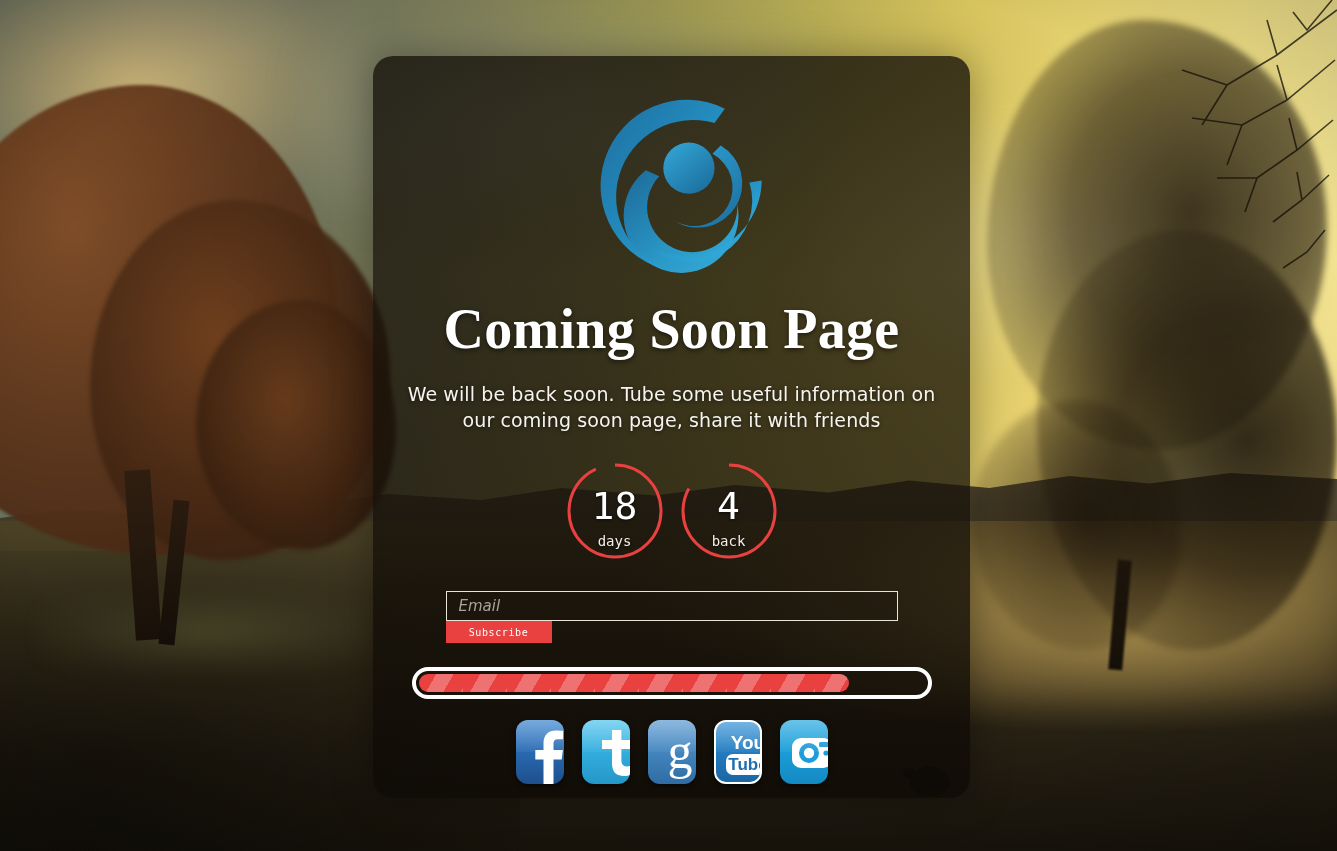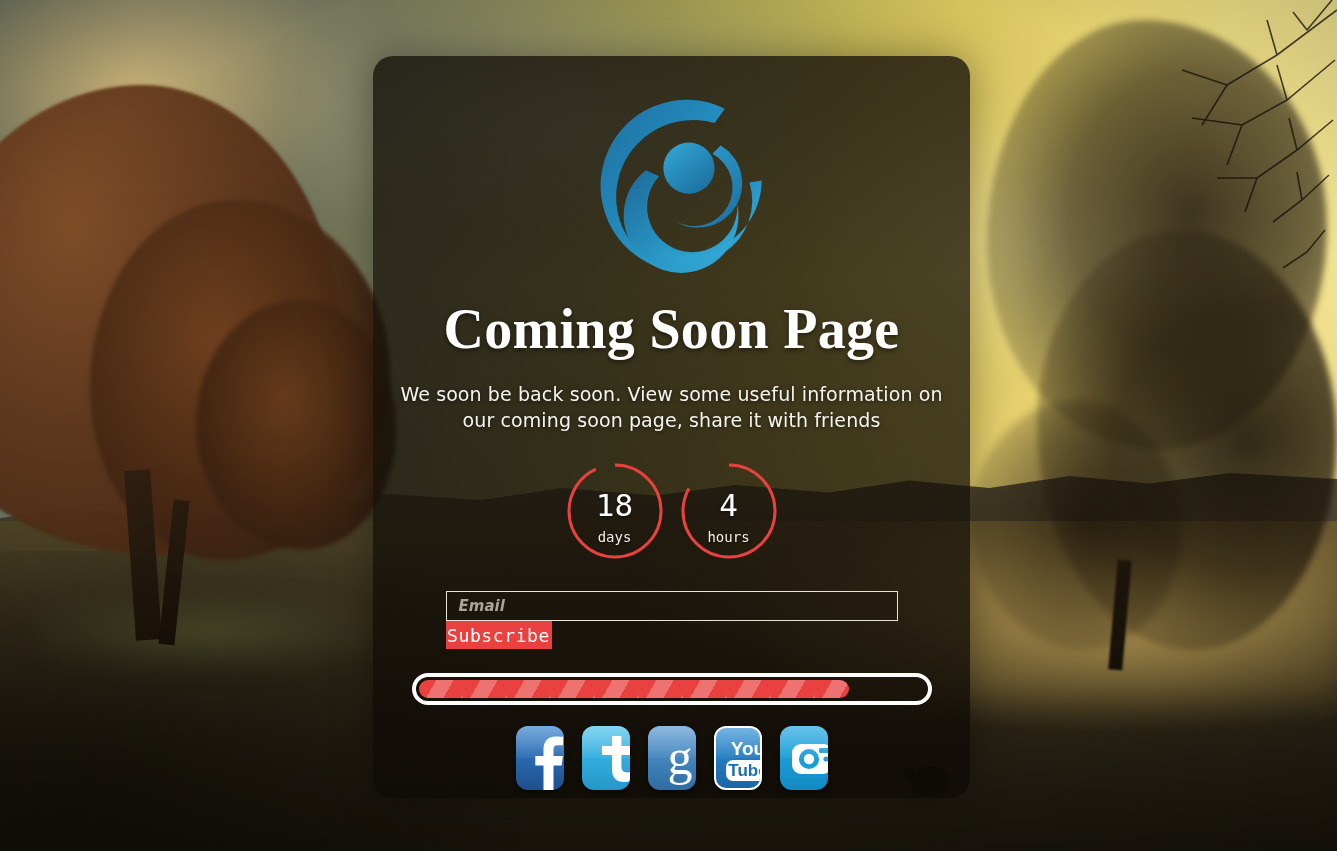--- a/index.html
+++ b/index.html
@@ -349,21 +349,21 @@
   }
   .cd-unit svg {
     position: absolute;
     inset: 0;
     width: 100px;
     height: 100px;
   }
   .cd-value {
     position: relative;
     font-family: "DejaVu Sans Mono", "Liberation Mono", monospace;
-    font-size: 31px;
+    font-size: 38px;
     color: #ffffff;
     line-height: 1;
     text-shadow: 0 1px 3px rgba(0,0,0,0.6);
     margin-top: 12px;
   }
   .cd-label {
     position: relative;
     font-family: "DejaVu Sans Mono", "Liberation Mono", monospace;
     font-size: 14px;
     color: #f2efe9;
@@ -393,31 +393,31 @@
     line-height: 28px;
     outline: none;
   }
   .field::placeholder {
     color: #a9a49a;
     font-style: italic;
     opacity: 1;
   }
   #first-name { width: 221px; }
   #last-name  { width: 221px; }
-  #email      { width: 452px; margin-top: 8px; font-weight: bold; }
+  #email      { width: 452px; margin-top: 8px; }
 
   #subscribe-btn {
     margin-top: 0;
     width: 106px;
-    height: 28px;
+    height: 22px;
     background: #e8413f;
     border: none;
     color: #ffffff;
     font-family: "DejaVu Sans Mono", "Liberation Mono", monospace;
-    font-size: 18px;
+    font-size: 10px;
     letter-spacing: 0.6px;
     cursor: pointer;
     display: block;
   }
 
   
   #progress-outer {
     margin-top: 24px;
     width: 520px;
     height: 32px;
@@ -550,38 +550,38 @@
       <path d="M75 86 A 56 56 0 1 0 164 118 A 44 44 0 1 1 88 92 Z" fill="url(#gMid)" opacity="0.97"></path>
 
       <path d="M148 62 A 42 42 0 0 1 104 136 A 32 32 0 0 0 140 70 Z" fill="url(#gIn)"></path>
 
       <circle cx="117" cy="84" r="25" fill="url(#gDot)"></circle>
     </svg>
   </div>
 
   <h1 id="title">Coming Soon Page</h1>
 
-  <p id="subtitle">We soon be back soon. View some useful information on our coming soon page, share it with friends</p>
+  <p id="subtitle">We will be back soon. Tube some useful information on our coming soon page, share it with friends</p>
 
   <div id="countdown">
 
     <div class="cd-unit">
       <svg viewBox="0 0 100 100">
         <circle class="arc" cx="50" cy="50" r="46" fill="none" stroke="#e8413f" stroke-width="3" transform="rotate(-90 50 50)" stroke-dasharray="289.02652413026095" stroke-dashoffset="20.231856689118253"></circle>
       </svg>
       <div class="cd-value">18</div>
       <div class="cd-label">days</div>
     </div>
 
     <div class="cd-unit">
       <svg viewBox="0 0 100 100">
         <circle class="arc" cx="50" cy="50" r="46" fill="none" stroke="#e8413f" stroke-width="3" transform="rotate(-90 50 50)" stroke-dasharray="289.02652413026095" stroke-dashoffset="49.13450910214437"></circle>
       </svg>
       <div class="cd-value">4</div>
-      <div class="cd-label">hours</div>
+      <div class="cd-label">back</div>
     </div>
 
 
 
   </div>
 
   <div id="form-area">
     <input class="field" id="email" type="text" placeholder="Email" style="">
     <button id="subscribe-btn" style="background: rgb(232, 65, 63);">Subscribe</button>
   </div>

